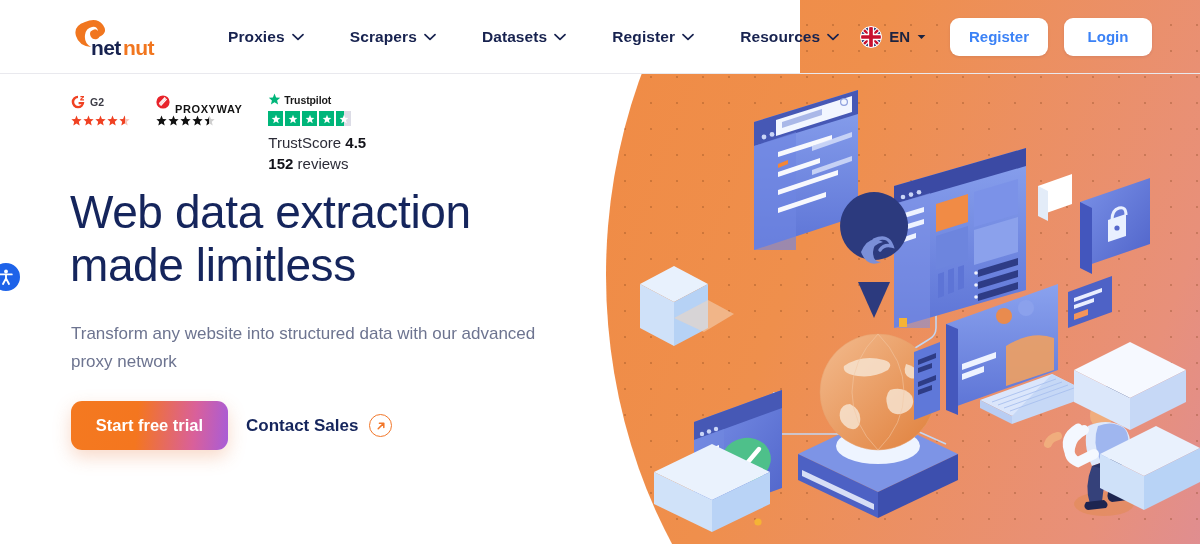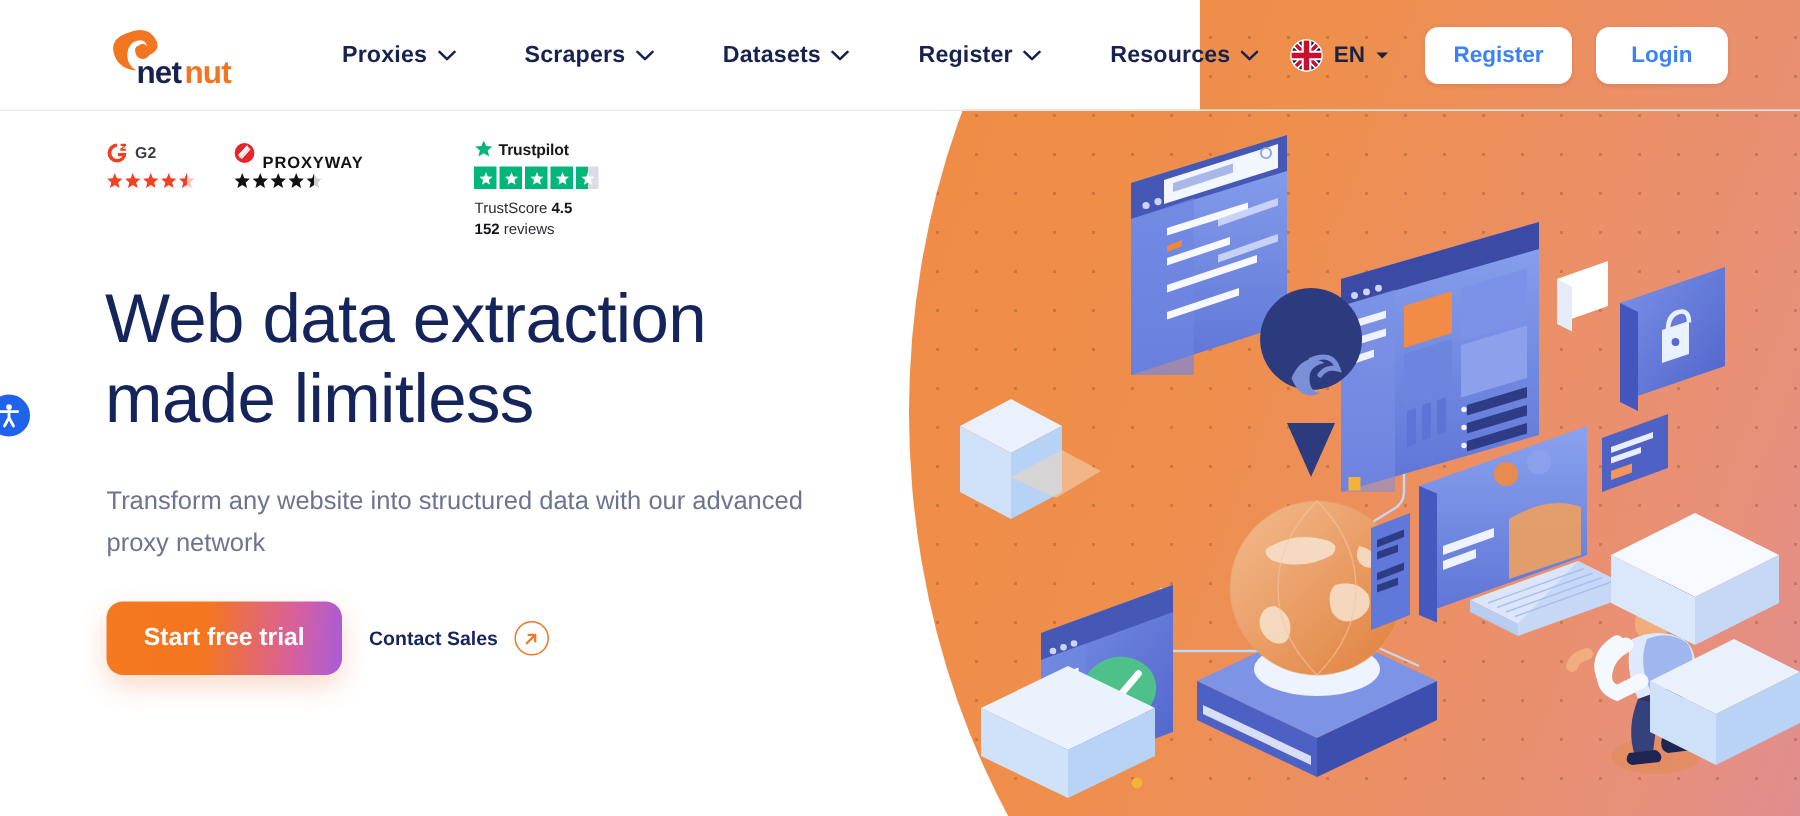--- a/index.html
+++ b/index.html
@@ -115,29 +115,29 @@
     position:absolute; left:71px; top:93px;
     display:flex; align-items:flex-start; gap:26px;
   }
   .badge{ display:flex; flex-direction:column; }
   .badge-top{ display:flex; align-items:center; gap:5px; height:17px;}
   .badge-name{ font-size:10.5px; font-weight:700; color:#3c3c46; letter-spacing:.2px;}
   .badge-name.pw{ font-size:11px; letter-spacing:.6px; color:#131313;margin-top:15px;}
   .stars{ display:flex; gap:1px; margin-top:5px; }
   .stars svg{ display:block; }
 
-  .tp{ display:flex; flex-direction:column;margin-left:48px; }
+  .tp{ display:flex; flex-direction:column; }
   .tp-top{ display:flex; align-items:center; gap:3px; }
   .tp-name{ font-size:10.5px; font-weight:700; color:#191919; letter-spacing:-.1px;}
   .tp-boxes{ display:flex; gap:2px; margin-top:5px; }
   .tp-box{ width:15px; height:15px; background:#00b67a; display:flex; align-items:center; justify-content:center;}
   .tp-box.half{ background:#dcdce6; position:relative; overflow:hidden;}
   .tp-box.half::before{ content:""; position:absolute; left:0; top:0; bottom:0; width:50%; background:#00b67a;}
   .tp-box svg{ position:relative; z-index:2; display:block;}
-  .tp-score{ margin-top:7px; font-size:10px; color:#2c2c38; line-height:1.38; }
+  .tp-score{ margin-top:7px; font-size:15px; color:#2c2c38; line-height:1.38; }
   .tp-score b{ font-weight:700; color:#13131a; }
 
   
   h1.headline{
     position:absolute; left:70px; top:186px;
     width:520px;
     font-size:46px; line-height:53px;
     font-weight:400; color:#15255c;
     letter-spacing:-.4px;
   }
@@ -160,21 +160,21 @@
     display:flex; align-items:center; justify-content:center;
     border:none; cursor:pointer;
     font-family:"Liberation Sans", sans-serif;
     box-shadow:0 7px 18px rgba(230,120,60,.28);
   }
   .btn-contact{
     display:flex; align-items:center; gap:11px;
     cursor:pointer;
   }
   .btn-contact span{
-    font-size:13px; font-weight:700; color:#15255c;
+    font-size:17px; font-weight:700; color:#15255c;
   }
   .arrow-circle{
     width:23px; height:23px; border-radius:50%;
     border:1.6px solid #f2772a;
     display:flex; align-items:center; justify-content:center;
     flex:0 0 auto;
   }
 
   
   .illus{

